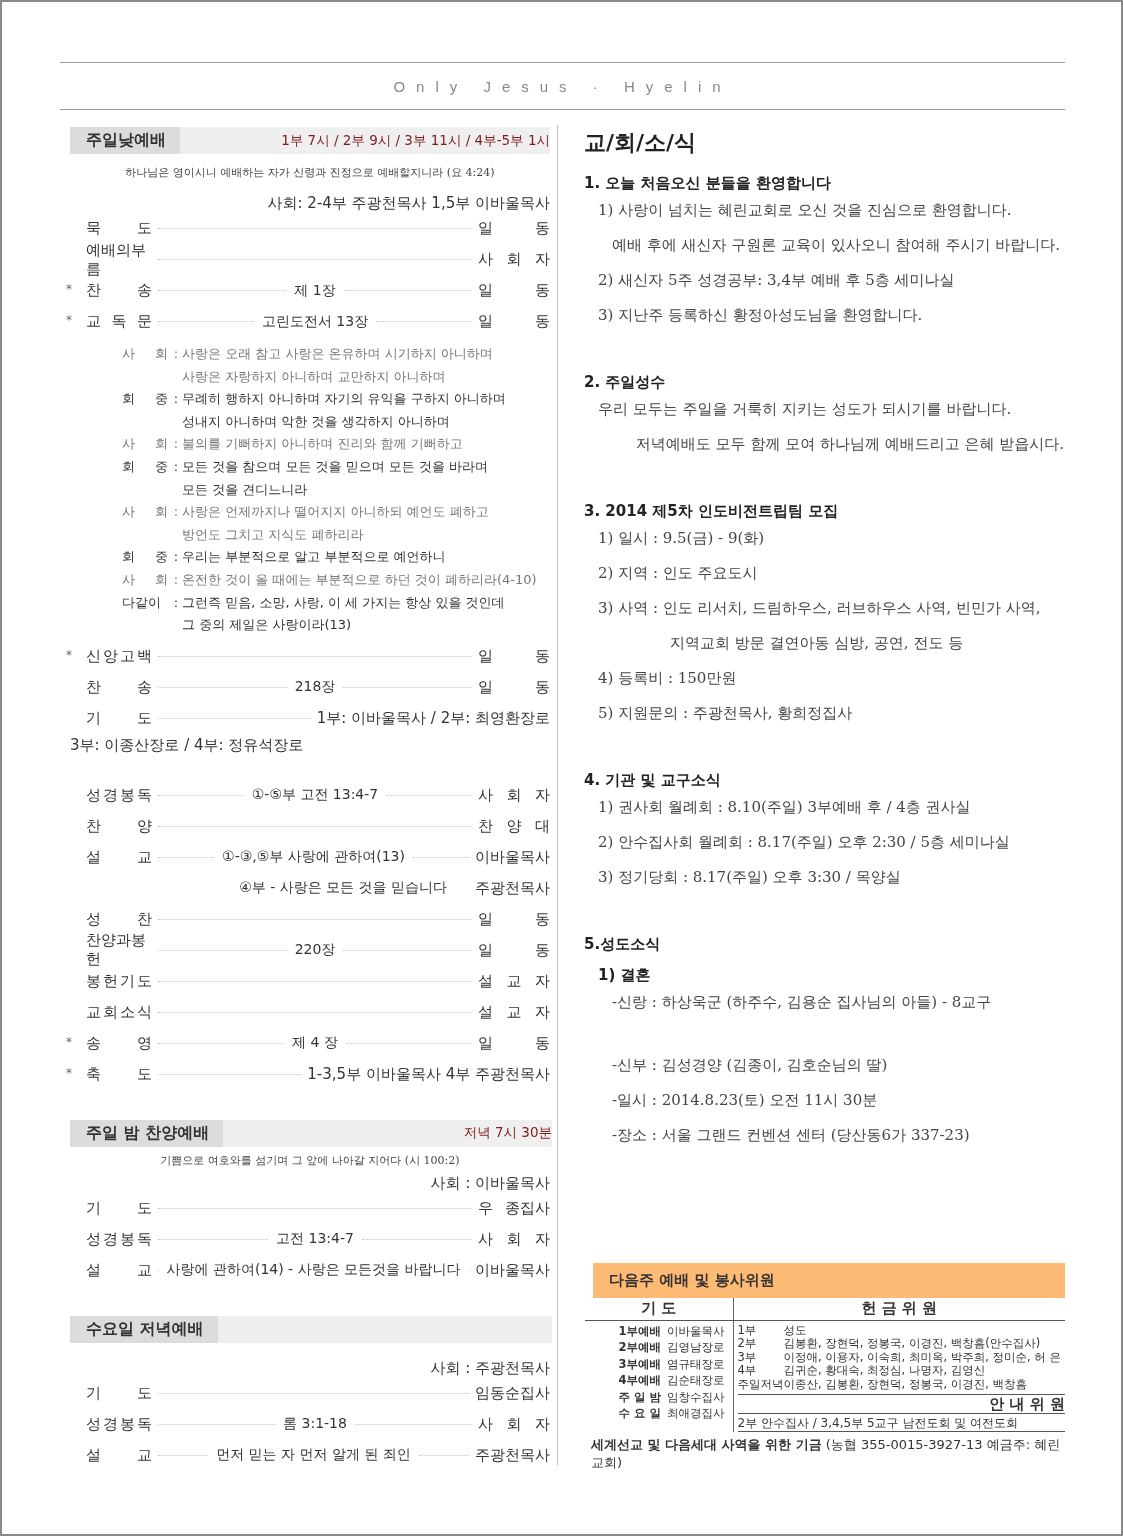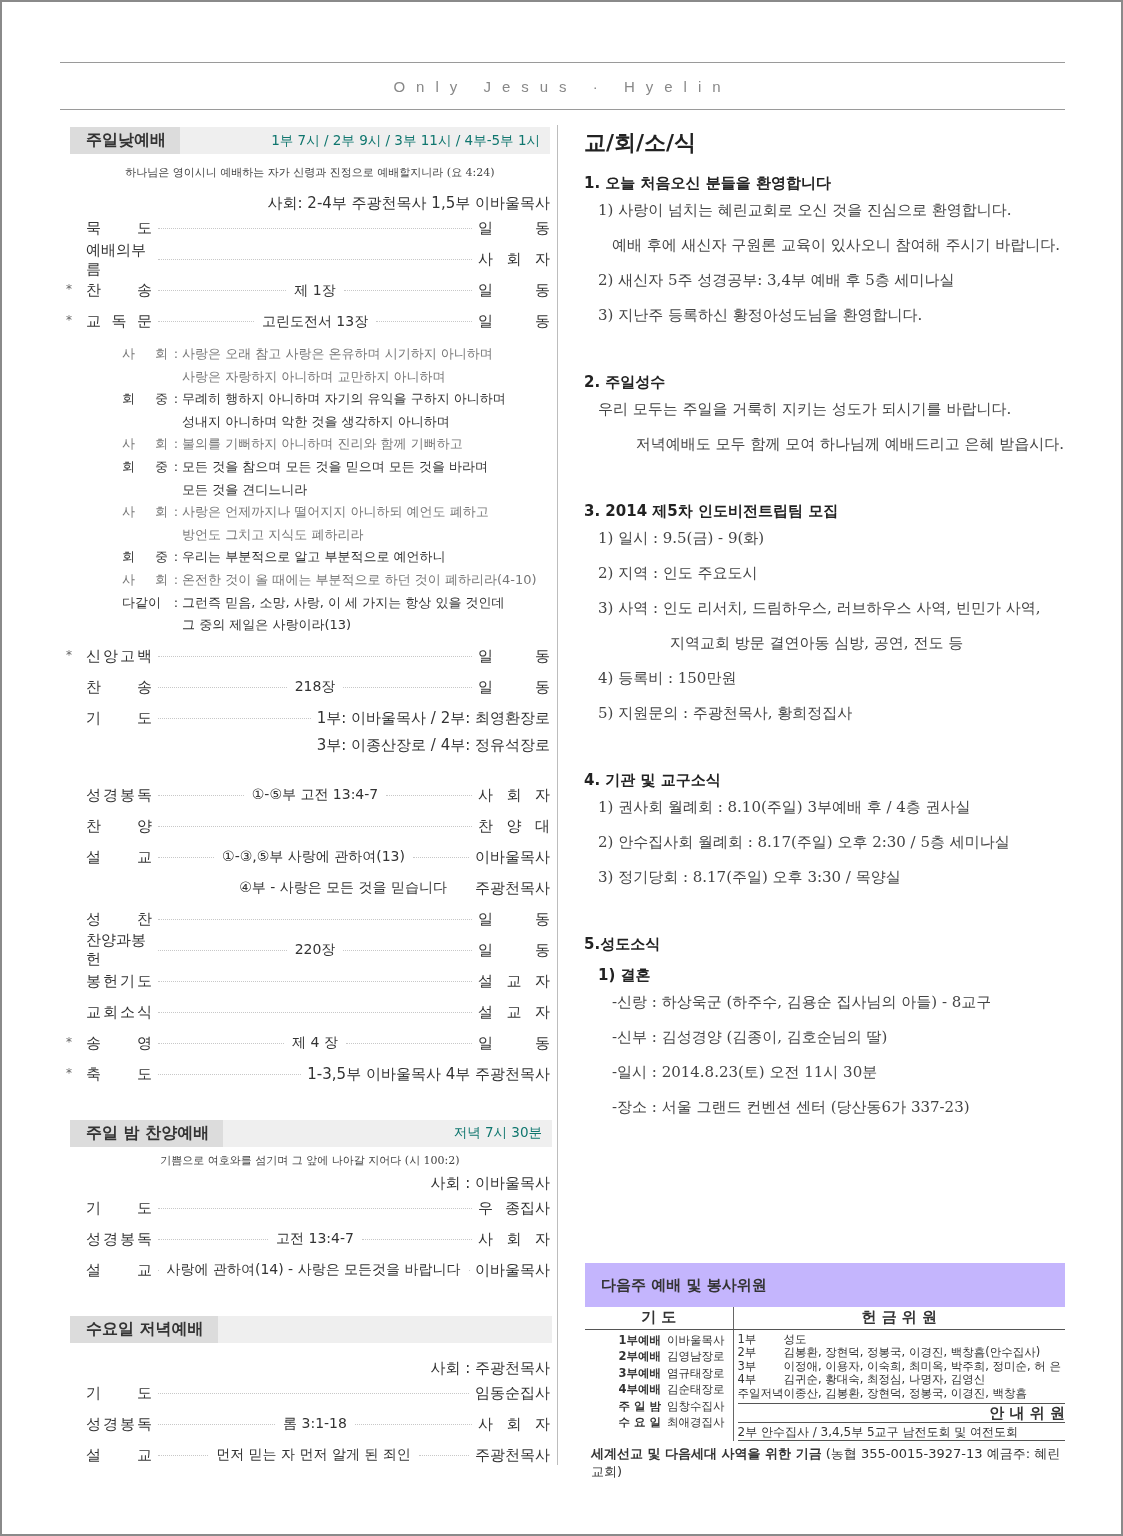--- a/index.html
+++ b/index.html
@@ -11,21 +11,21 @@
   .header { position: absolute; left: 60px; top: 62px; width: 1005px; height: 48px; border-top: 1px solid #9a9a9a; border-bottom: 1px solid #9a9a9a; display: flex; }
   .header .motto { width: 498px; height: 100%; background: #4a74ad; color: #fff; display: flex; align-items: center; justify-content: center; font-size: 19px; letter-spacing: 2px; font-family: "DejaVu Serif", serif; font-style: italic; }
   .header .tagline { flex: 1; display: flex; align-items: center; justify-content: center; color: #888; font-size: 15px; letter-spacing: 11px; font-family: "Liberation Sans", sans-serif; }
 
   .divider { position: absolute; left: 557px; top: 125px; width: 1px; height: 1340px; background: #bdbdbd; }
 
   
   .left { position: absolute; left: 70px; top: 127px; width: 480px; }
   .sec-bar { position: relative; height: 27px; background: #efefef; display: flex; align-items: center; justify-content: space-between; }
   .sec-bar .title { background: #dcdcdc; height: 100%; padding: 0 14px 0 16px; display: flex; align-items: center; font-size: 16px; font-weight: bold; color: #333; }
-  .sec-bar .times { font-size: 13.5px; color: #0f766e; padding-right: 10px; }
+  .sec-bar .times { font-size: 13.5px; color: #7f1d1d; }
   .verse { font-size: 11px; color: #444; text-align: center; font-family: "DejaVu Serif", serif; }
   .host { font-size: 15px; text-align: right; color: #333; }
   .row { position: relative; display: flex; align-items: center; height: 31px; font-size: 15px; color: #333; }
   .row .star { position: absolute; left: -4px; top: 7px; font-size: 12px; color: #666; }
   .row .label { width: 82px; padding-left: 16px; display: flex; justify-content: space-between; flex-shrink: 0; }
   .row .mid { flex: 1; display: flex; align-items: center; margin: 12px 6px; }
   .row .mid .dots { flex: 1; border-bottom: 1px dotted #c8c8c8; height: 0; align-self: center; }
   .row .mid .txt { padding: 0 8px; white-space: nowrap; font-size: 14px; }
   .row .right { width: 72px; display: flex; justify-content: space-between; flex-shrink: 0; }
   .row .right.text { width: auto; justify-content: flex-end; }
@@ -38,21 +38,21 @@
   .readings .people { color: #333; }
 
   
   .right-col { position: absolute; left: 584px; top: 128px; width: 480px; }
   .news-title { font-size: 22px; font-weight: bold; color: #222; }
   .news-h { font-size: 15px; font-weight: bold; color: #222; }
   .news-l { font-size: 15px; color: #444; font-family: "DejaVu Serif", serif; line-height: 35px; }
 
   
   .duty { position: absolute; left: 585px; top: 1263px; width: 480px; }
-  .duty .bar { height: 44px; background: #c4b5fd; padding-left: 16px; font-size: 15px; font-weight: bold; color: #333; display: flex; align-items: center; }
+  .duty .bar { height: 35px; background: #fdba74; padding-left: 16px; font-size: 15px; font-weight: bold; color: #333; display: flex; align-items: center; margin-left: 8px; }
   .duty table { width: 100%; border-collapse: collapse; font-size: 11.5px; color: #333; }
   .duty th { font-weight: bold; font-size: 15px; height: 22px; border-bottom: 1px solid #555; }
   .duty td { vertical-align: top; }
   .duty .lcol { width: 148px; border-right: 1px solid #666; text-align: right; padding-right: 8px; line-height: 16.5px; padding-top: 2px; }
   .duty .rcol { padding-left: 4px; line-height: 13.5px; }
   .duty .giv { display: flex; }
   .duty .giv .k { width: 46px; }
   .duty .sub { text-align: right; font-size: 15px; font-weight: bold; border-top: 1px solid #555; border-bottom: 1px solid #555; height: 20px; line-height: 19px; margin-top: 3px; }
   .duty .usher { height: 18px; line-height: 18px; font-size: 12px; border-bottom: 1px solid #555; }
   .duty .fund { margin-top: 4px; font-size: 13px; padding-left: 6px; color: #333; }
@@ -263,21 +263,21 @@
   <div class="row">
     <div class="label" id="prayer-label">
         <span>기</span>
         <span>도</span>
       </div>
     <div class="mid">
         <span class="dots"></span>
       </div>
     <div class="right text">1부: 이바울목사 / 2부: 최영환장로</div>
   </div>
-  <div class="row" style="height:24px; justify-content:flex-end;">
+  <div class="row" style="height:24px; ">
     <div>3부: 이종산장로 / 4부: 정유석장로</div>
   </div>
   <div id="order3" style="margin-top:22px;">
       <div class="row">
         <div class="label">
           <span>성</span>
           <span>경</span>
           <span>봉</span>
           <span>독</span>
         </div>
@@ -538,21 +538,21 @@
       <div class="news-l" style="padding-left: 86px;">지역교회 방문 결연아동 심방, 공연, 전도 등</div>
       <div class="news-l" style="padding-left: 14px;">4) 등록비 : 150만원</div>
       <div class="news-l" style="padding-left: 14px;">5) 지원문의 : 주광천목사, 황희정집사</div>
       <div class="news-h" style="margin-top: 40px;">4. 기관 및 교구소식</div>
       <div class="news-l" style="padding-left: 14px;">1) 권사회 월례회 : 8.10(주일) 3부예배 후 / 4층 권사실</div>
       <div class="news-l" style="padding-left: 14px;">2) 안수집사회 월례회 : 8.17(주일) 오후 2:30 / 5층 세미나실</div>
       <div class="news-l" style="padding-left: 14px;">3) 정기당회 : 8.17(주일) 오후 3:30 / 목양실</div>
       <div class="news-h" style="margin-top: 40px;">5.성도소식</div>
       <div class="news-h" style="margin-top: 12px; padding-left: 14px;">1) 결혼</div>
       <div class="news-l" style="padding-left: 28px;">-신랑 : 하상욱군 (하주수, 김용순 집사님의 아들) - 8교구</div>
-      <div class="news-l" style="padding-left: 28px;">-신부 : 김성경양 (김종이, 김호순님의 딸)</div>
+      <div class="news-l" style="padding-left: 28px; margin-top: 28px;">-신부 : 김성경양 (김종이, 김호순님의 딸)</div>
       <div class="news-l" style="padding-left: 28px;">-일시 : 2014.8.23(토) 오전 11시 30분</div>
       <div class="news-l" style="padding-left: 28px;">-장소 : 서울 그랜드 컨벤션 센터 (당산동6가 337-23)</div>
     </div>
 </div>
 
 <div class="duty">
   <div class="bar">다음주 예배 및 봉사위원</div>
   <table>
     <tbody>
         <tr>

